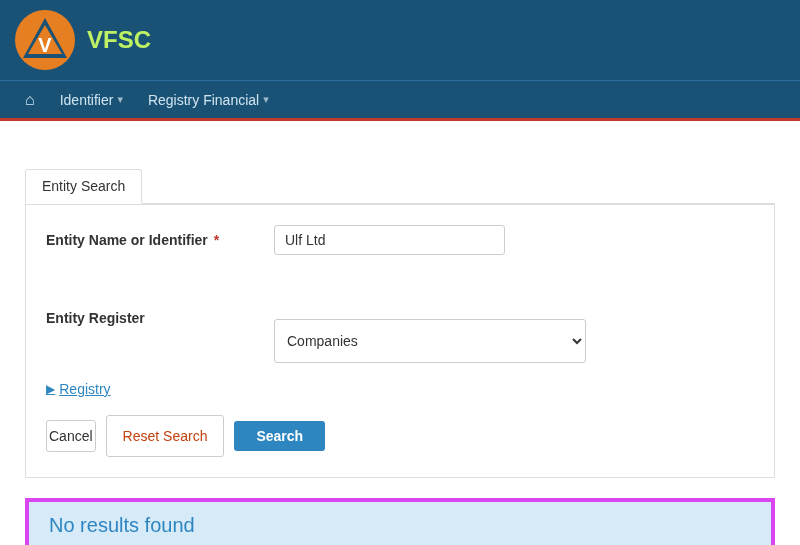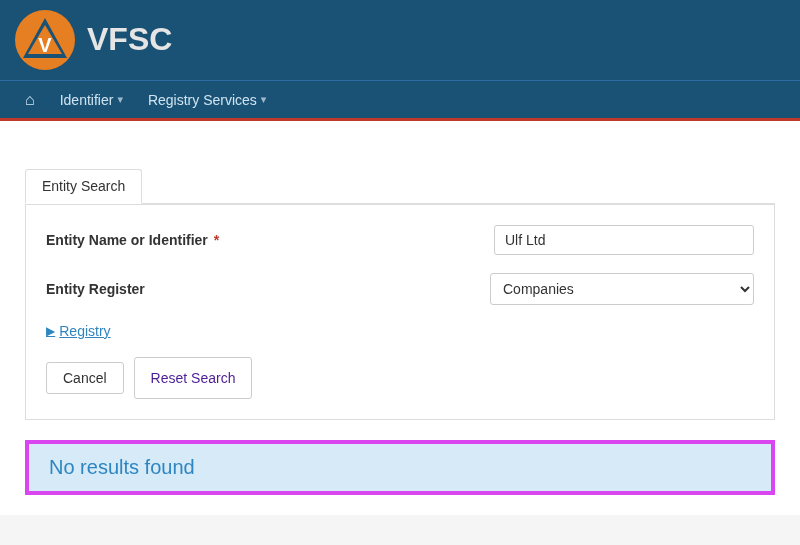--- a/index.html
+++ b/index.html
@@ -16,22 +16,22 @@
     .logo-wrap {
       display: flex;
       align-items: center;
       gap: 12px;
     }
     .logo-icon {
       width: 60px;
       height: 60px;
     }
     .logo-text h1 {
-      color: #e5e5e5;
-      font-size: 32px;
+      color: #bef264;
+      font-size: 24px;
       font-weight: bold;
       line-height: 1.1;
     }
     .logo-text p {
       color: #b0c4de;
       font-size: 13px;
     }
 
     
     .nav {
@@ -112,52 +112,52 @@
       background: white;
       border: 1px solid #ddd;
       border-top: none;
       padding: 20px 20px 20px 20px;
     }
 
     .form-row {
       display: flex;
       align-items: center;
       margin-bottom: 18px;
-      gap: 15px;
-      justify-content: space-between;
+      gap: 8px;
     }
     .form-label {
       width: 220px;
       font-size: 14px;
       font-weight: bold;
       color: #333;
       flex-shrink: 0;
     }
     .required-star {
       color: #c0392b;
       margin-left: 2px;
     }
     .form-input {
-      width: 260px;
+      width: 231px;
       padding: 6px 10px;
       border: 1px solid #ccc;
       border-radius: 3px;
       font-size: 14px;
       color: #333;
     }
 
     .form-select {
-      width: 264px;
-      padding: 6px 8px;
+      width: 312px;
+      padding: 12px 8px;
       border: 1px solid #ccc;
       border-radius: 3px;
       font-size: 14px;
       color: #333;
       background: white;
       cursor: pointer;
+      margin-top: 46px;
     }
 
     
     .advanced-toggle {
       display: flex;
       align-items: center;
       gap: 4px;
       color: #2e86c1;
       font-size: 14px;
       cursor: pointer;
@@ -169,34 +169,34 @@
       font-size: 12px;
     }
 
     
     .buttons-row {
       display: flex;
       align-items: center;
       gap: 10px;
     }
     .btn-cancel {
-      padding: 7px 16px;
+      padding: 7px 2px;
       font-size: 14px;
       border: 1px solid #ccc;
       background: white;
       color: #333;
       border-radius: 3px;
       cursor: pointer;
     }
     .btn-reset {
       padding: 12px 16px;
       font-size: 14px;
       border: 1px solid #ccc;
       background: white;
-      color: #4c1d95;
+      color: #c2410c;
       border-radius: 3px;
       cursor: pointer;
       text-align: center;
     }
     .btn-search {
       padding: 7px 22px;
       font-size: 14px;
       border: none;
       background: #2e86c1;
       color: white;
@@ -236,21 +236,21 @@
   </div>
 </div>
 
 <div class="nav">
   <span class="nav-item nav-home">⌂</span>
   <span class="nav-item">
     <span>Identifier</span>
     <span class="nav-chevron">▾</span>
   </span>
   <span class="nav-item">
-    <span>Registry Services</span>
+    <span>Registry Financial</span>
     <span class="nav-chevron">▾</span>
   </span>
 </div>
 
 <div class="header-accent"></div>
 
 <div class="main">
 
   <div class="tabs">
     <div class="tab active">
@@ -284,19 +284,22 @@
       <span>Registry</span>
     </div>
 
     <div class="buttons-row">
       <button class="btn-cancel">
         <span>Cancel</span>
       </button>
       <button class="btn-reset">
         <span>Reset Search</span>
       </button>
+      <button class="btn-search">
+        <span>Search</span>
+      </button>
     </div>
   </div>
 
   <div class="no-results">
     <span class="no-results-text">No results found</span>
   </div>
 </div>
 
 </body></html>

